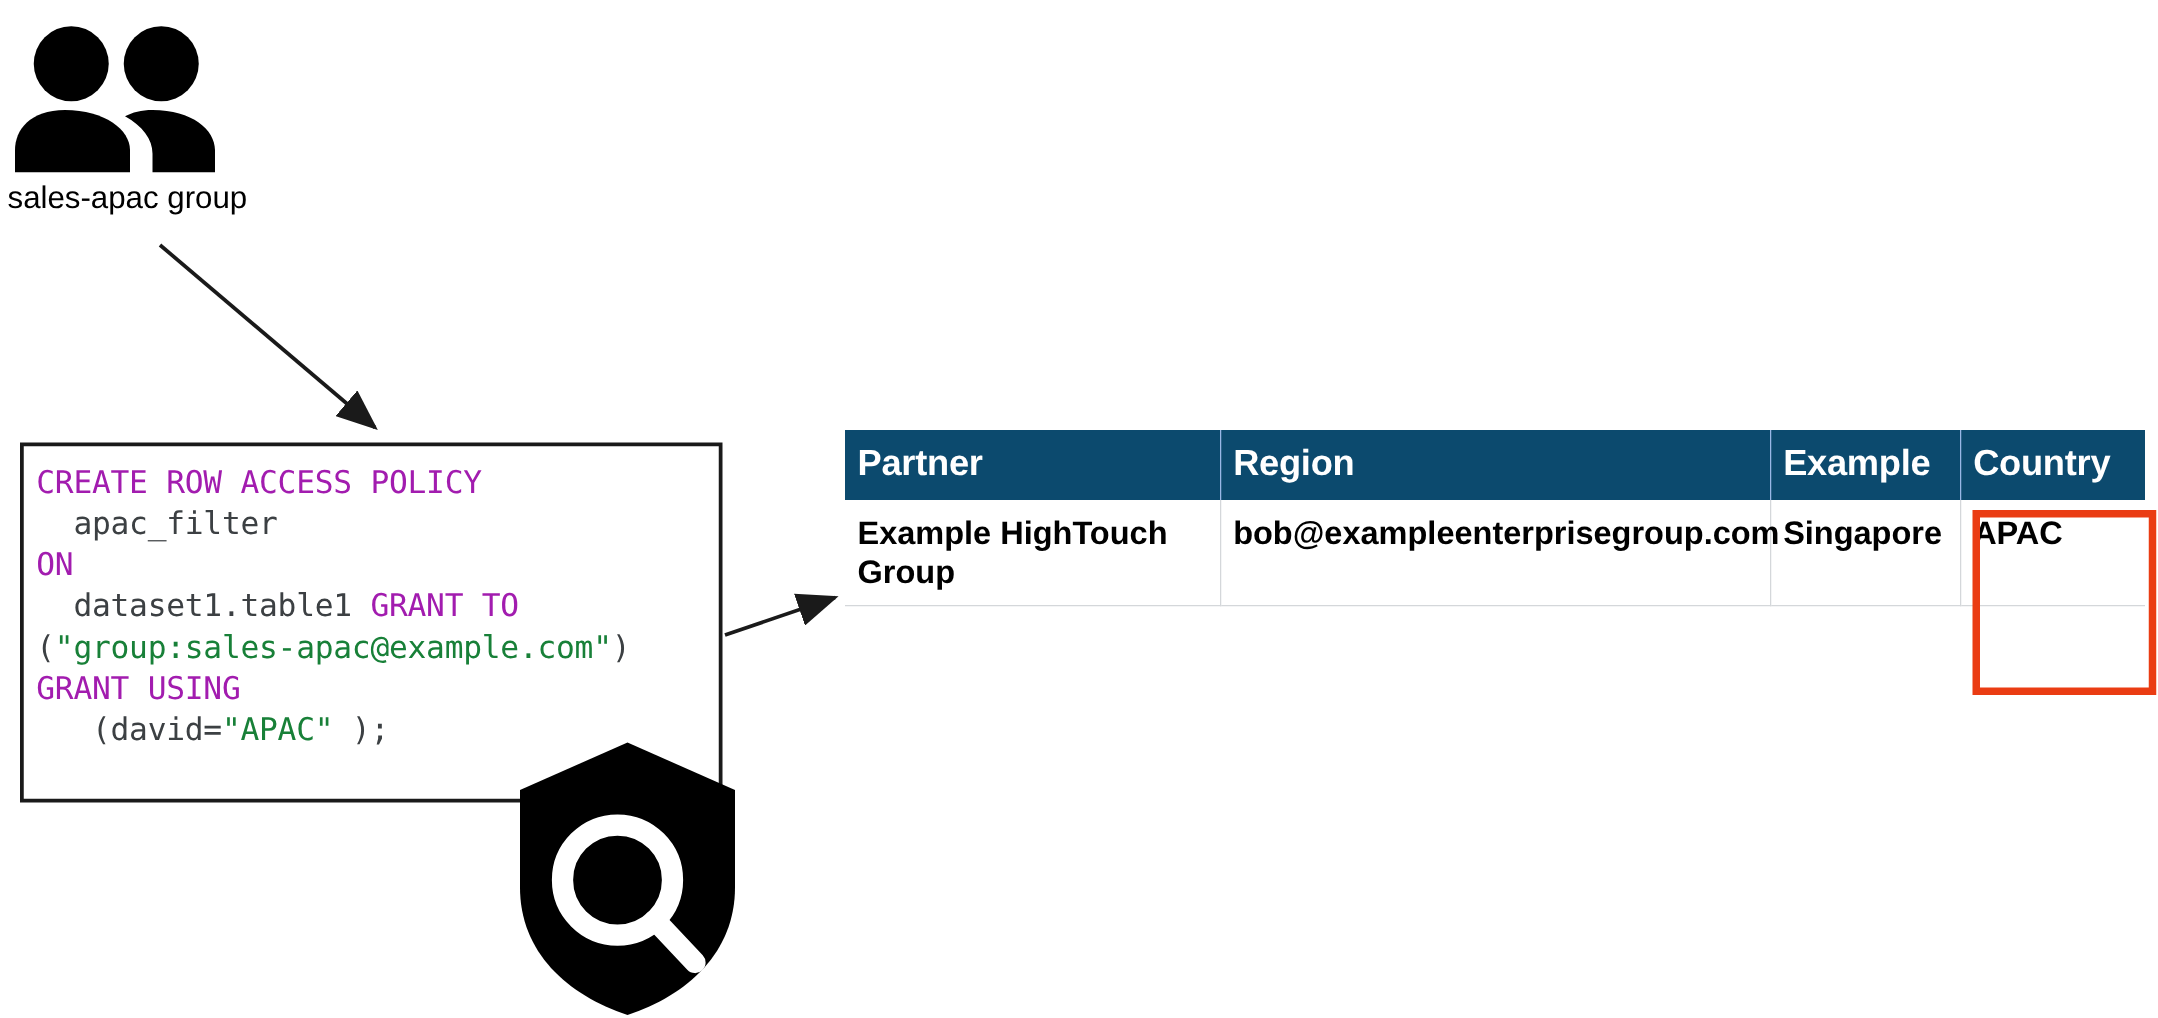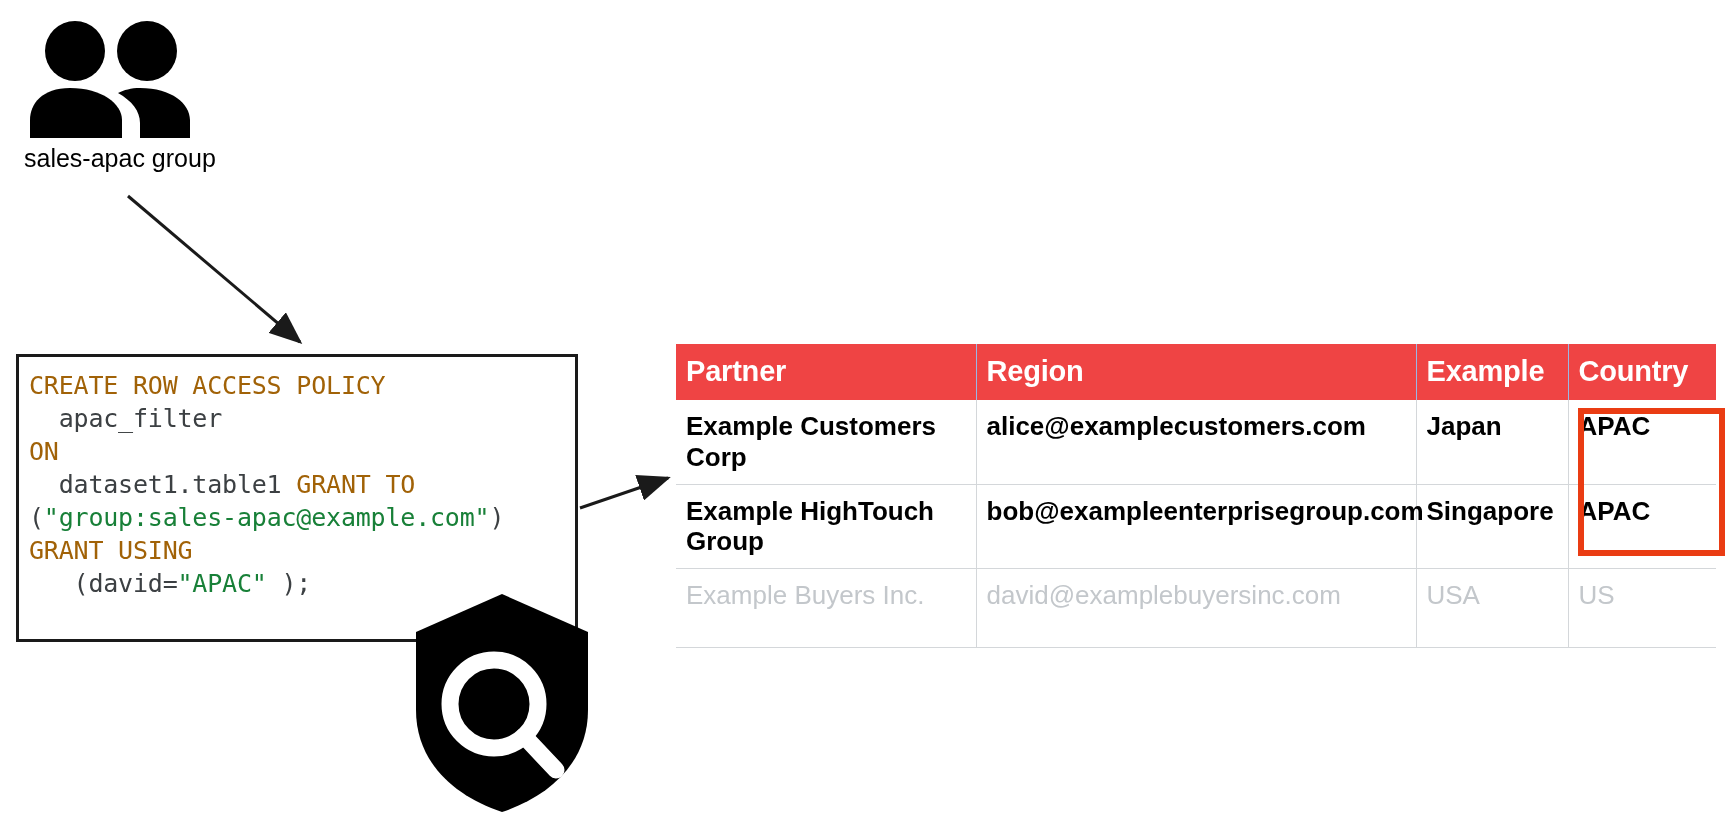--- a/index.html
+++ b/index.html
@@ -12,21 +12,21 @@
     height: 814px;
     position: relative;
     overflow: hidden;
     font-family: "Liberation Sans", sans-serif;
     -webkit-font-smoothing: antialiased;
   }
 
   
   #group-block {
     position: absolute;
-    left: 22px;
+    left: 4px;
     top: 20px;
     width: 260px;
   }
   #group-icon-svg { display: block; }
   #group-label {
     font-size: 25px;
     color: #000000;
     line-height: 1.15;
     margin-top: 6px;
     margin-left: 2px;
@@ -57,21 +57,21 @@
   }
   #code-pre {
     margin: 0;
     font-family: "DejaVu Sans Mono", "Liberation Mono", monospace;
     font-size: 25px;
     line-height: 33px;
     white-space: pre;
     color: #3c4043;
     letter-spacing: -0.2px;
   }
-  .kw  { color: #a16207; }
+  .kw  { color: #a21caf; }
   .str { color: #188038; }
   .pl  { color: #3c4043; margin-top: 47px; }
 
   
   #shield-icon {
     position: absolute;
     left: 414px;
     top: 592px;
     width: 176px;
     height: 222px;
@@ -92,21 +92,21 @@
   }
   table.partner-table th,
   table.partner-table td {
     text-align: left;
     vertical-align: top;
     padding: 11px 8px 11px 10px;
     font-size: 26px;
     line-height: 1.18;
   }
   table.partner-table thead th {
-    background: #ef4444;
+    background: #0c4a6e;
     color: #ffffff;
     font-weight: bold;
     font-size: 29px;
     padding-top: 10px;
     padding-bottom: 12px;
     border-right: 1px solid #9ab7e6;
     letter-spacing: -0.2px;
   }
   table.partner-table thead th:last-child { border-right: none; }
 
@@ -198,34 +198,22 @@
     <thead>
       <tr>
         <th>Partner</th>
         <th>Region</th>
         <th>Example</th>
         <th>Country</th>
       </tr>
     </thead>
     <tbody>
       <tr class="row-active">
-        <td>Example Customers Corp</td>
-        <td>alice@examplecustomers.com</td>
-        <td>Japan</td>
-        <td>APAC</td>
-      </tr>
-      <tr class="row-active">
         <td>Example HighTouch Group</td>
         <td>bob@exampleenterprisegroup.com</td>
         <td>Singapore</td>
         <td>APAC</td>
       </tr>
-      <tr class="row-muted">
-        <td>Example Buyers Inc.</td>
-        <td>david@examplebuyersinc.com</td>
-        <td>USA</td>
-        <td>US</td>
-      </tr>
     </tbody>
   </table>
 </div>
 
 <div id="region-highlight" style="border-color: rgb(234, 60, 19);"></div>
 
 </body></html>

